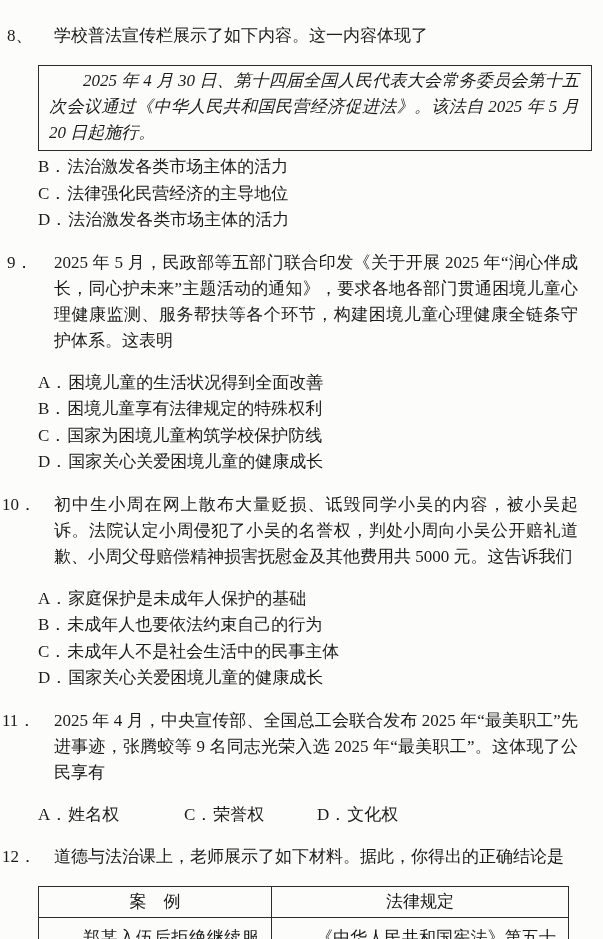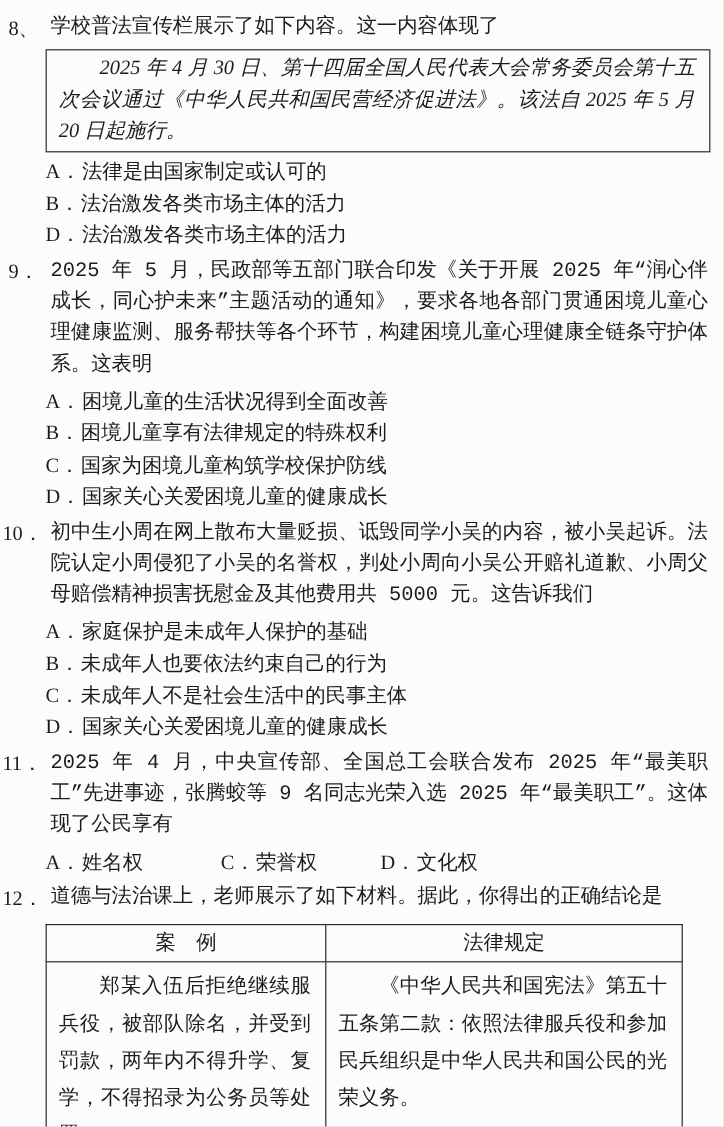--- a/index.html
+++ b/index.html
@@ -12,21 +12,21 @@
     font-family:"Liberation Serif","DejaVu Serif",serif;
     font-size:17px;
     line-height:26px;
     box-sizing:border-box;
     padding:7px 9px 0 0;
     overflow:hidden;
   }
   .question{position:relative;padding-left:38px;margin-top:3px;}
   .qnum{position:absolute;left:7px;top:0;white-space:nowrap;}
   .question.wide .qnum{left:2px;text-align:center;}
-  .stem{margin:4px;text-align:justify;font-family:Liberation Mono, monospace;}
+  .stem{margin:16px;text-align:justify;}
   .notice-box{
     border:1.6px solid #2b2b2b;
     margin:4px 2px 3px 0;
     padding:2px 12px 4px 10px;
   }
   .notice-text{margin:0;text-indent:2em;text-align:justify;font-style:italic;}
   .opts{margin:1px 0 0 0;}
   .opt{line-height:26.5px;white-space:nowrap;}
   .opt-label{margin-right:1px;}
   .opts-inline{display:grid;grid-template-columns:146px 133px 126px auto;margin-top:1px;}
@@ -57,22 +57,22 @@
 
 <div class="page">
 
   <section class="question">
     <span class="qnum">8、</span>
     <p class="stem">学校普法宣传栏展示了如下内容。这一内容体现了</p>
     <div class="notice-box">
       <p class="notice-text">2025 年 4 月 30 日、第十四届全国人民代表大会常务委员会第十五次会议通过《中华人民共和国民营经济促进法》。该法自 2025 年 5 月 20 日起施行。</p>
     </div>
     <div class="opts">
-      <div class="opt"><span class="opt-label">A．</span><span>法律是由国家制定或认可的</span></div>
       <div class="opt"><span class="opt-label">B．</span><span>法治激发各类市场主体的活力</span></div>
+      <div class="opt"><span class="opt-label">C．</span><span>法律强化民营经济的主导地位</span></div>
       <div class="opt"><span class="opt-label">D．</span><span>法治激发各类市场主体的活力</span></div>
     </div>
   </section>
 
   <section class="question">
     <span class="qnum">9．</span>
     <p class="stem">2025 年 5 月，民政部等五部门联合印发《关于开展 2025 年“润心伴成长，同心护未来”主题活动的通知》，要求各地各部门贯通困境儿童心理健康监测、服务帮扶等各个环节，构建困境儿童心理健康全链条守护体系。这表明</p>
     <div class="opts">
       <div class="opt"><span class="opt-label">A．</span><span>困境儿童的生活状况得到全面改善</span></div>
       <div class="opt"><span class="opt-label">B．</span><span>困境儿童享有法律规定的特殊权利</span></div>

